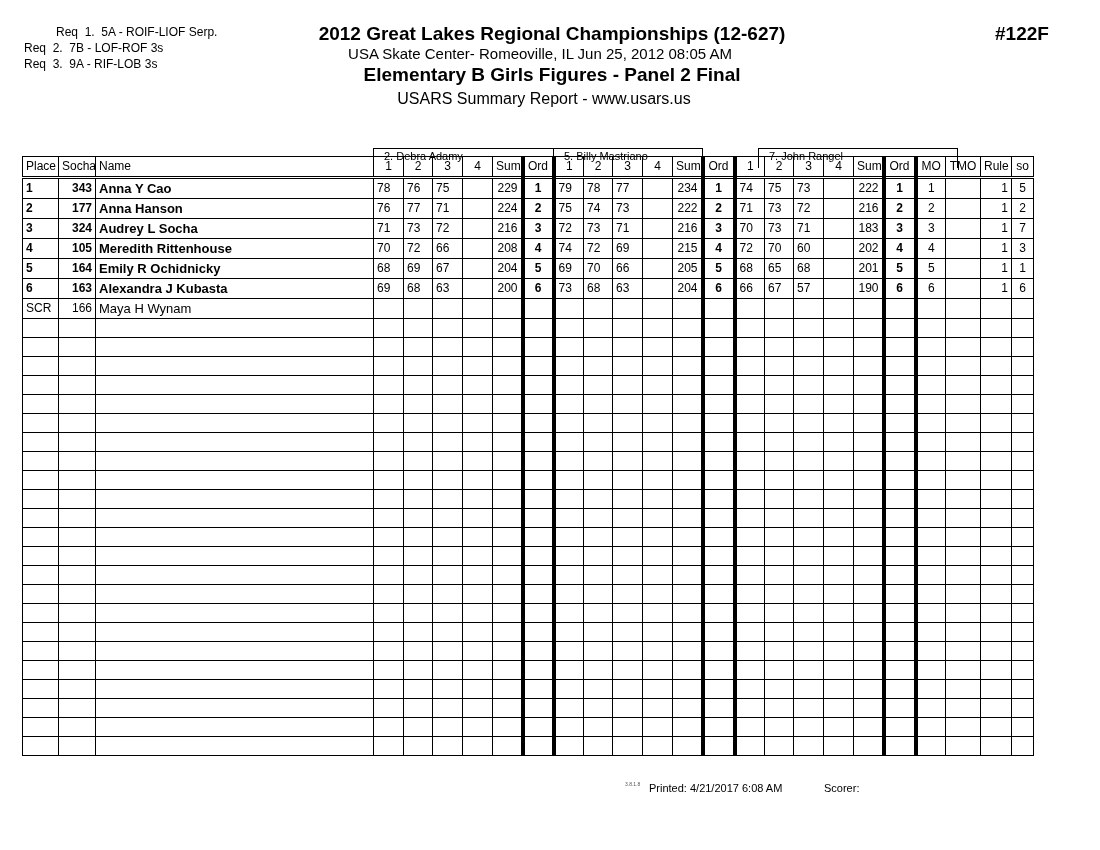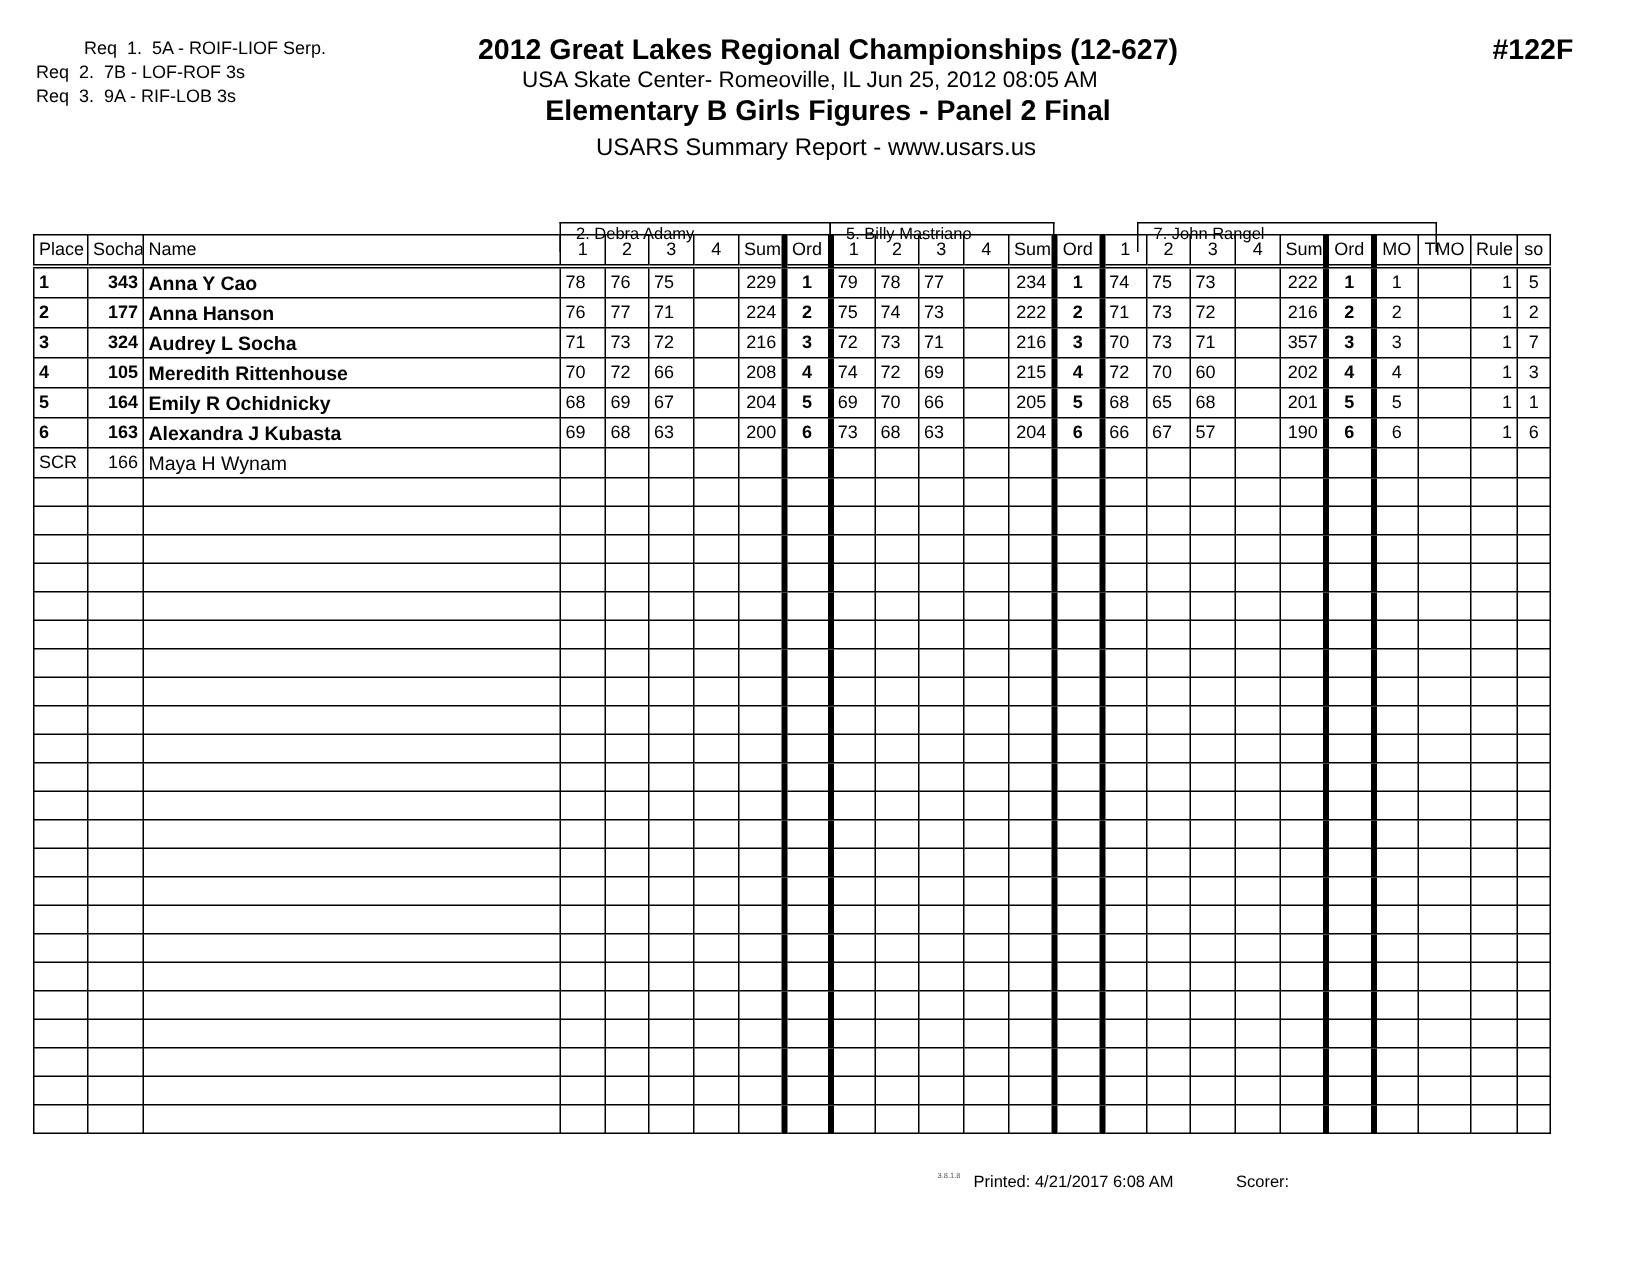--- a/index.html
+++ b/index.html
@@ -170,21 +170,21 @@
           <td class="thick-l">72</td>
           <td>73</td>
           <td>71</td>
           <td></td>
           <td class="r">216</td>
           <td class="c b thick-l">3</td>
           <td class="thick-l">70</td>
           <td>73</td>
           <td>71</td>
           <td></td>
-          <td class="r">357</td>
+          <td class="r">183</td>
           <td class="c b thick-l">3</td>
           <td class="c thick-l">3</td>
           <td class="c"></td>
           <td class="r">1</td>
           <td class="c">7</td>
         </tr>
         <tr>
           <td class="b">4</td>
           <td class="r b">105</td>
           <td class="name b">Meredith Rittenhouse</td>

